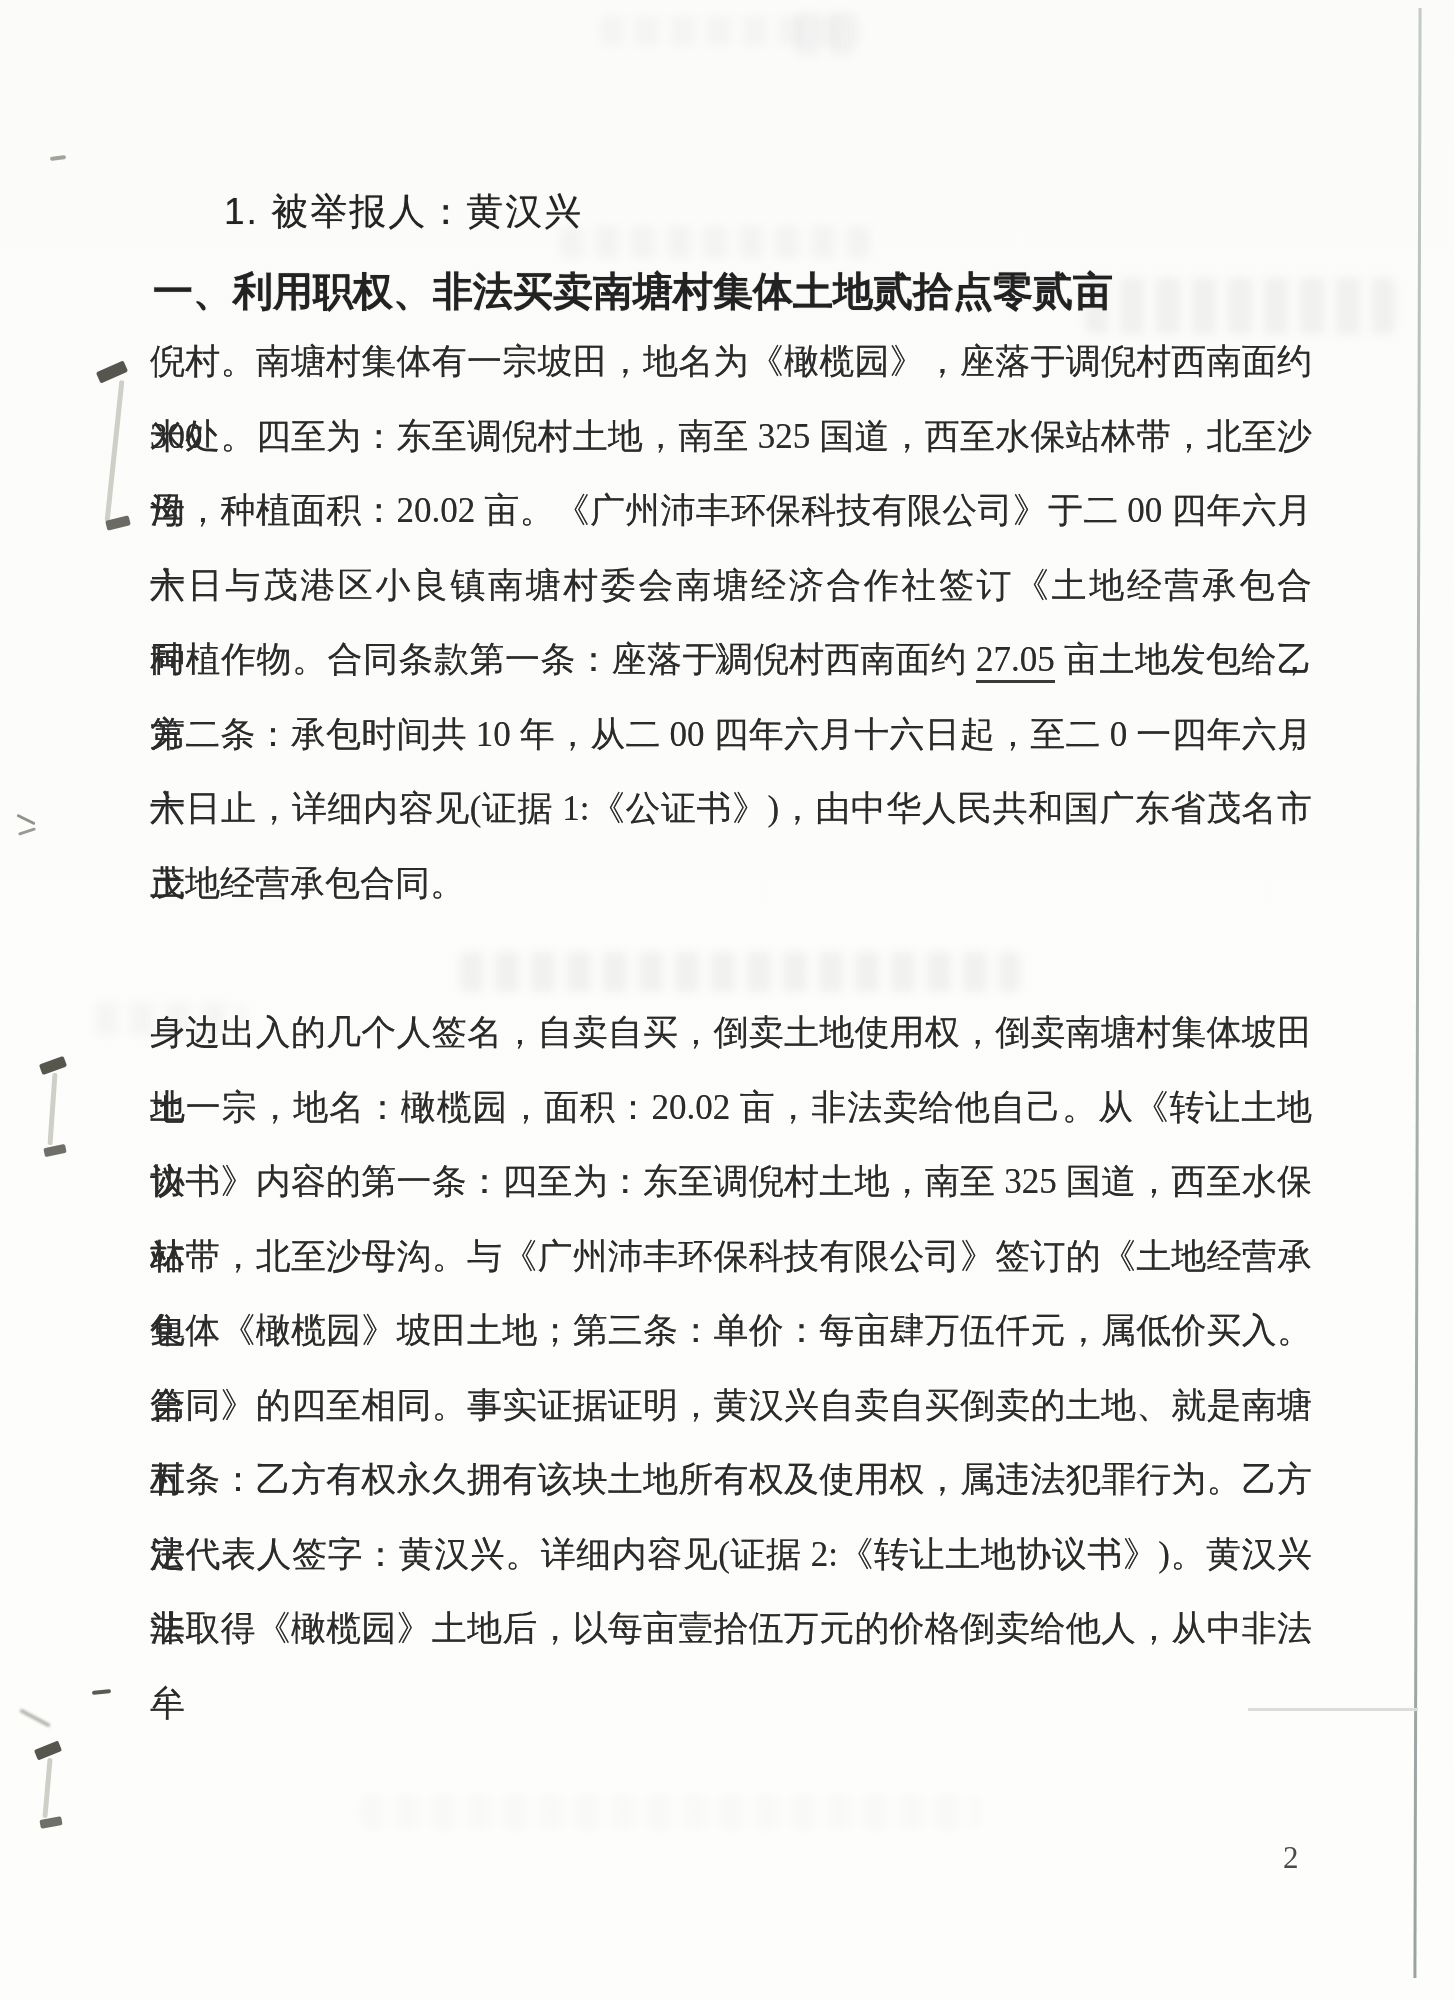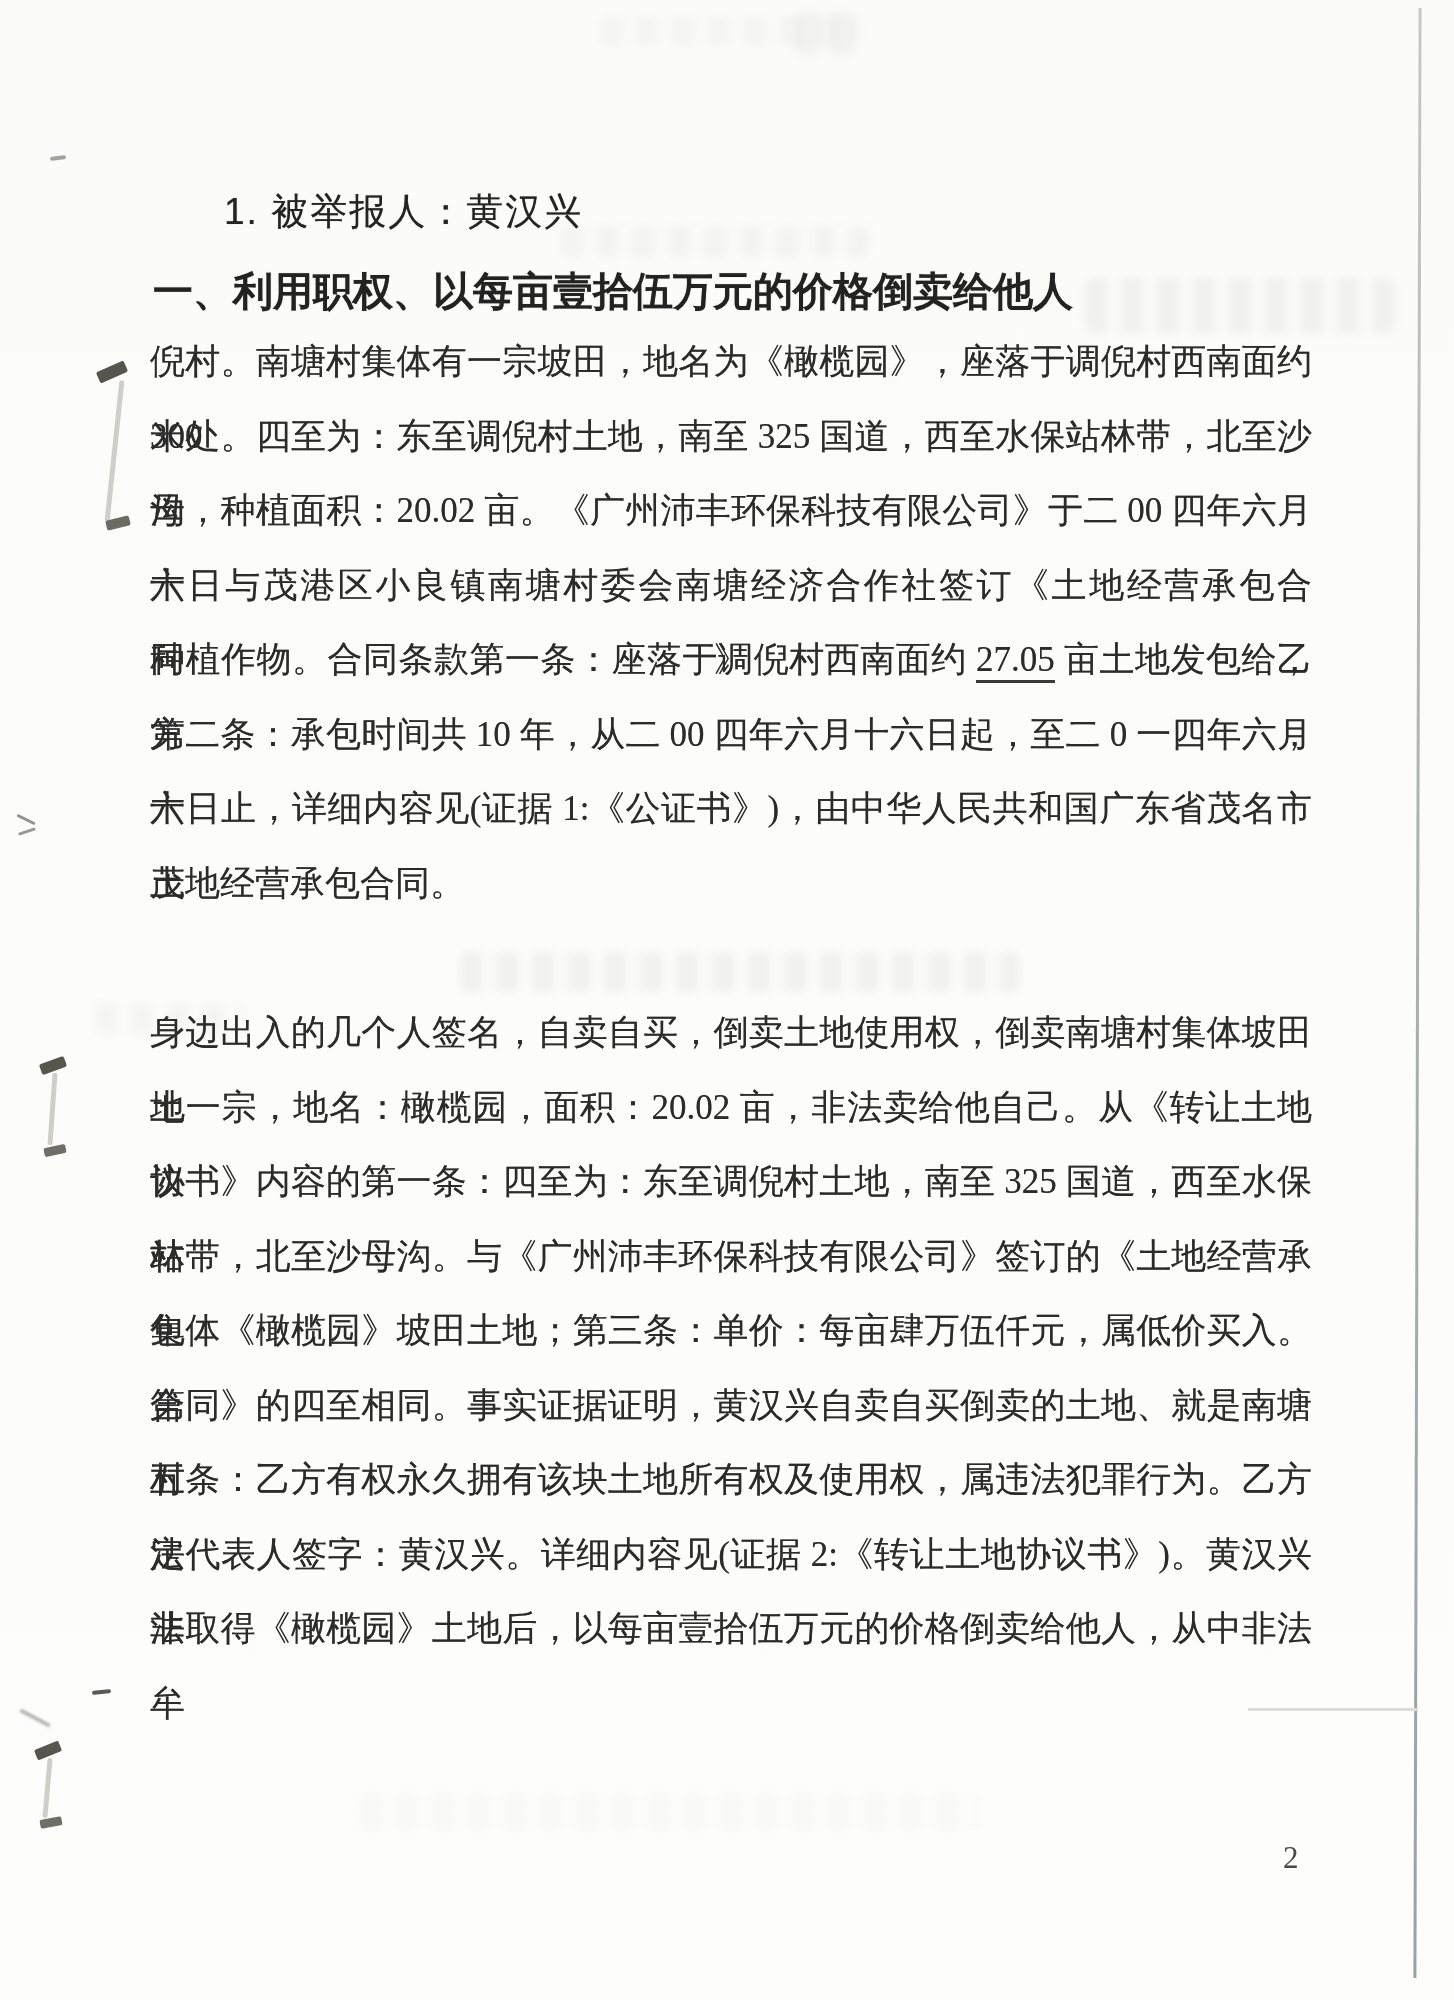--- a/index.html
+++ b/index.html
@@ -115,21 +115,21 @@
   <div class="mark dash-b"></div>
   <div class="mark smudge-diag"></div>
   <div class="mark staple-cap stapleC-c1"></div>
   <div class="mark staple-shaft stapleC-sh"></div>
   <div class="mark stapleC-c2"></div>
 
   <div class="scan-edge-line"></div>
   <div class="faint-rule"></div>
 
   <div class="item-line">1. 被举报人：黄汉兴</div>
-  <div class="section-heading">一、利用职权、以每亩壹拾伍万元的价格倒卖给他人</div>
+  <div class="section-heading">一、利用职权、非法买卖南塘村集体土地贰拾点零贰亩</div>
 
   <div class="doc-body">
       <div class="paragraph">
         <div class="line"><span>倪村。南塘村集体有一宗坡田，地名为《橄榄园》，座落于调倪村西南面约 300</span></div>
         <div class="line"><span>米处。四至为：东至调倪村土地，南至 325 国道，西至水保站林带，北至沙母</span></div>
         <div class="line"><span>沟，种植面积：20.02 亩。《广州沛丰环保科技有限公司》于二 00 四年六月十</span></div>
         <div class="line"><span>六日与茂港区小良镇南塘村委会南塘经济合作社签订《土地经营承包合同》，</span></div>
         <div class="line"><span>种植作物。合同条款第一条：座落于调倪村西南面约 </span><span class="u">27.05</span><span> 亩土地发包给乙方，</span></div>
         <div class="line"><span>第二条：承包时间共 10 年，从二 00 四年六月十六日起，至二 0 一四年六月十</span></div>
         <div class="line"><span>六日止，详细内容见(证据 1:《公证书》)，由中华人民共和国广东省茂名市茂</span></div>

